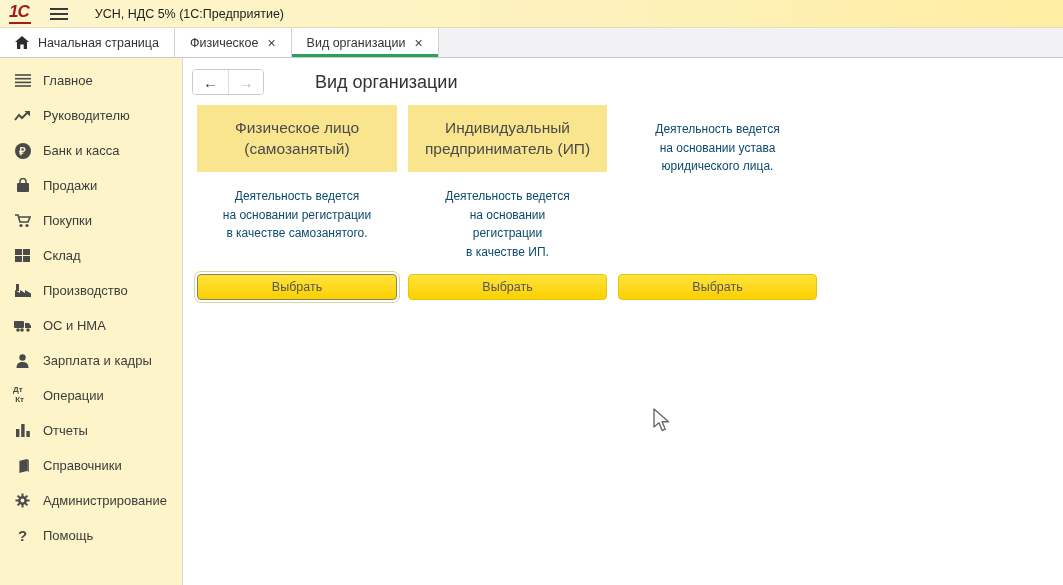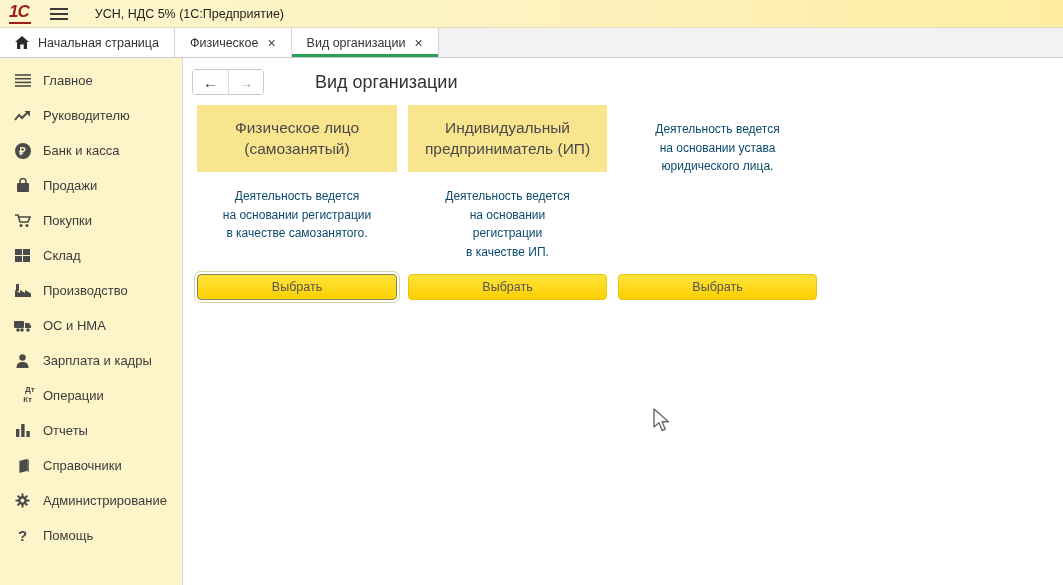--- a/index.html
+++ b/index.html
@@ -73,23 +73,23 @@
     width: 19px; height: 19px; margin-right: 11px;
     display: inline-flex; align-items: center; justify-content: center;
     flex: none; color: #4a4a4a;
   }
   .icon-circle {
     width: 16px; height: 16px; border-radius: 50%;
     background: #4a4a4a; color: #fdf4c9;
     font-size: 11px; font-weight: bold;
     display: inline-flex; align-items: center; justify-content: center;
   }
-  .icon-dtkt { position: relative; width: 19px; height: 19px; font-weight: bold; color: #4a4a4a; margin-left: 12px; }
+  .icon-dtkt { position: relative; width: 19px; height: 19px; font-weight: bold; color: #4a4a4a; }
   .icon-dtkt .t { position: absolute; left: 0; top: 0; font-size: 8px; line-height: 1; }
-  .icon-dtkt .b { position: absolute; right: 0; bottom: 1px; font-size: 8px; line-height: 1; }
+  .icon-dtkt .b { position: absolute; right: 8px; bottom: 1px; font-size: 8px; line-height: 1; }
   .icon-question { font-size: 15px; font-weight: bold; color: #4a4a4a; }
 
   
   .main {
     position: absolute; left: 184px; top: 59px; width: 879px; height: 526px;
     background: #fff;
   }
   .nav-row { display: flex; align-items: center; margin: 10px 0 0 8px; height: 26px; }
   .nav-group {
     display: flex; border: 1px solid #c9c9c9; border-radius: 4px;

